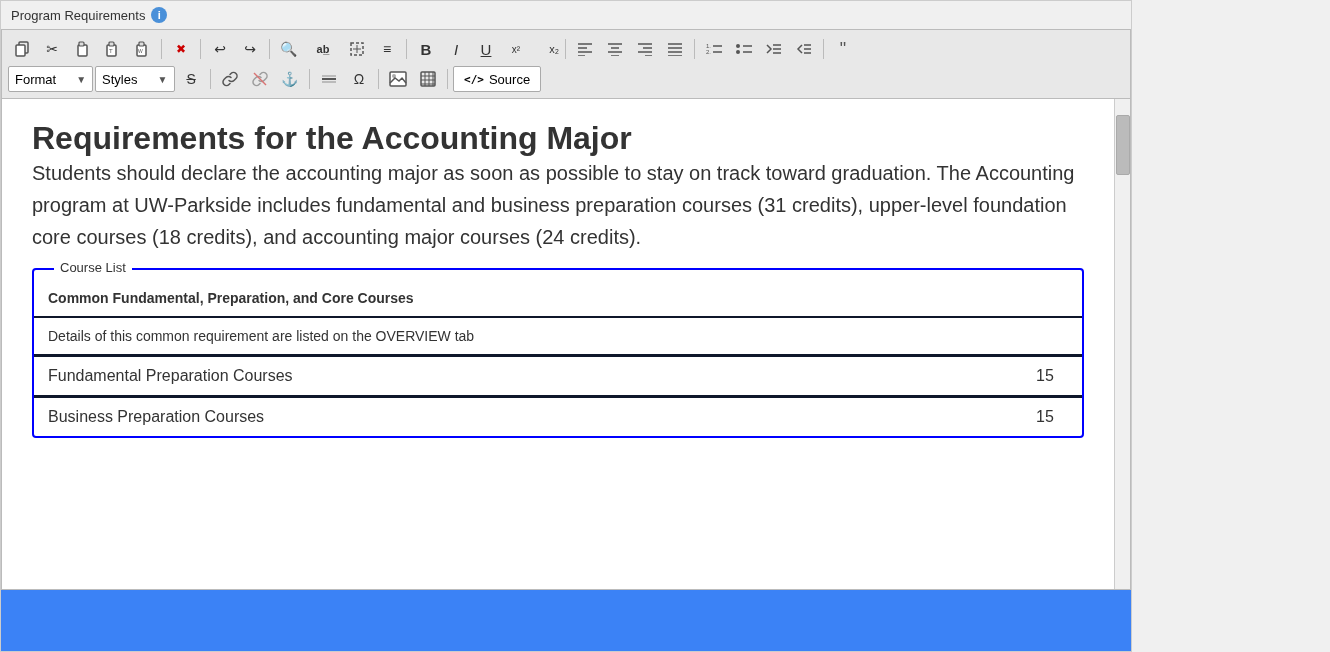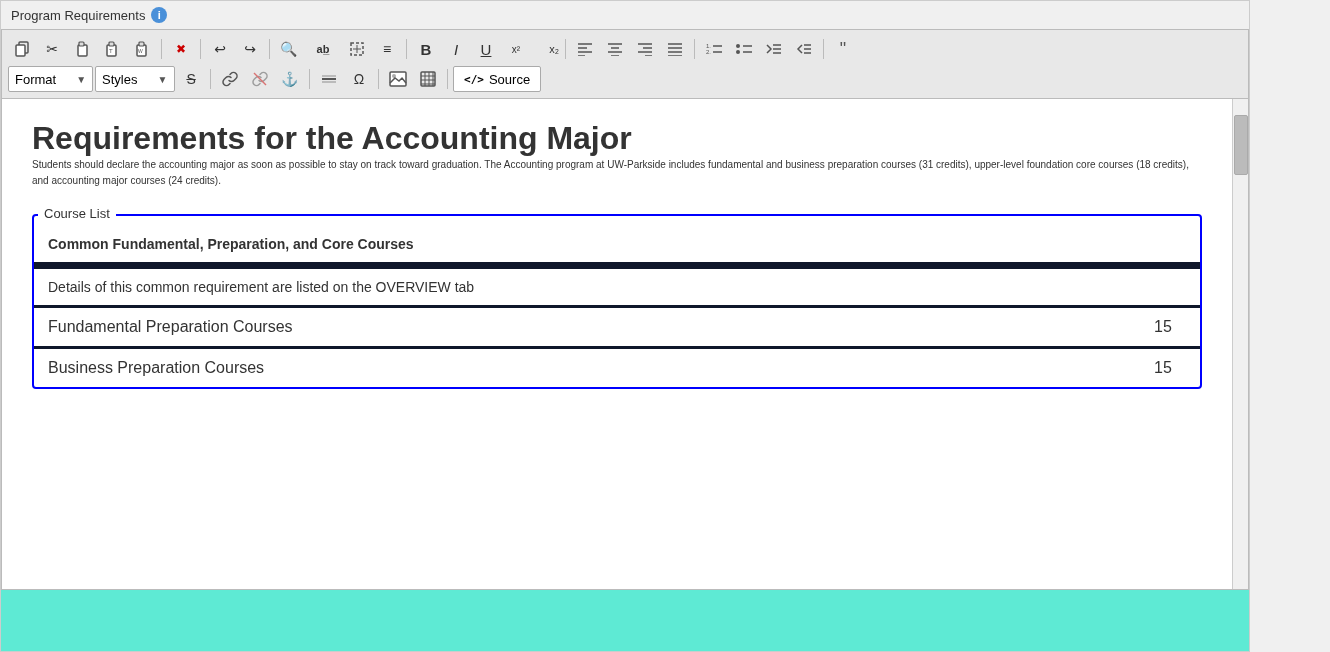--- a/index.html
+++ b/index.html
@@ -1,21 +1,21 @@
 <!DOCTYPE html>
 <html><head>
   <meta charset="utf-8">
   <style>
     * { box-sizing: border-box; margin: 0; padding: 0; }
     body { font-family: Arial, sans-serif; background: #f0f0f0; font-size: 14px; }
 
     .window {
-      width: 1250px;
+      width: 1132px;
       min-height: 652px;
-      background: #5eead4;
+      background: #3b82f6;
       border: 1px solid #ccc;
     }
 
     .title-bar {
       padding: 6px 10px;
       display: flex;
       align-items: center;
       gap: 6px;
       background: #f0f0f0;
     }
@@ -138,55 +138,55 @@
     }
 
     .page-title {
       font-size: 32px;
       font-weight: bold;
       color: #333;
       line-height: 1.2;
     }
 
     .intro-text {
-      font-size: 10px;
+      font-size: 20px;
       color: #333;
       line-height: 1.6;
-      margin-bottom: 25px;
+      margin-bottom: 15px;
     }
 
     .course-list-box {
       border: 2px solid #00f;
       border-radius: 4px;
       position: relative;
       margin-top: 10px;
     }
 
     .course-list-label {
       position: absolute;
       top: -10px;
-      left: 4px;
+      left: 20px;
       background: white;
       padding: 0 6px;
       font-size: 13px;
       color: #333;
     }
 
     .course-list-table {
       width: 100%;
       border-collapse: collapse;
       margin-top: 10px;
     }
 
     .course-list-table tr {
       border-bottom: 3px solid #0f172a;
     }
 
     .course-list-table tr:first-child {
-      border-bottom: 7px solid #0f172a;
+      border-bottom: 2px solid #0f172a;
     }
 
     .course-list-table td {
       padding: 10px 14px;
       font-size: 16px;
       color: #333;
     }
 
     .course-list-table .row-header td {
       font-weight: bold;

